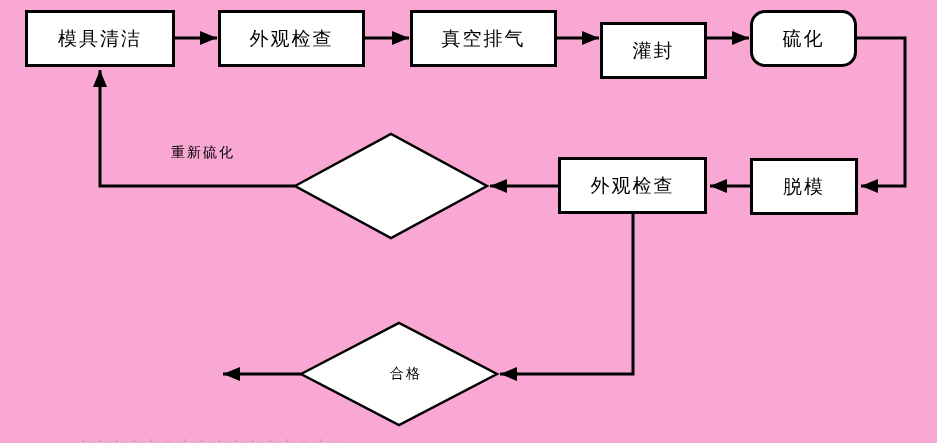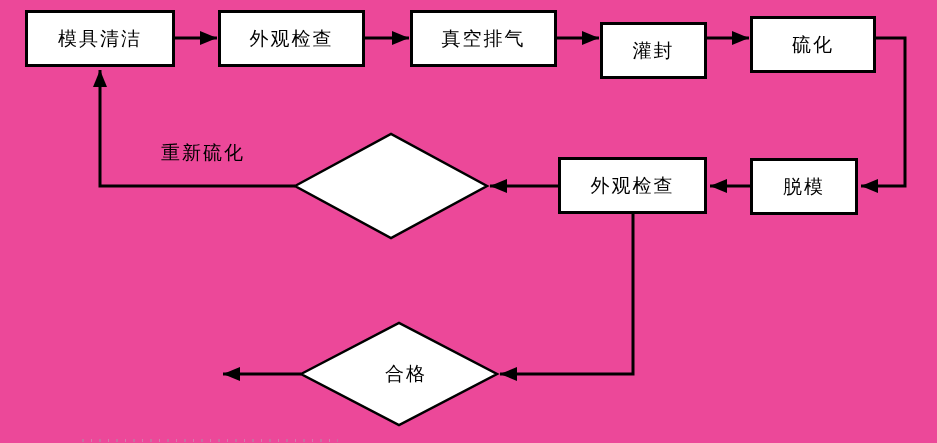--- a/index.html
+++ b/index.html
@@ -4,21 +4,21 @@
 <style>
   html, body {
     margin: 0;
     padding: 0;
     background: #ffffff;
   }
   #canvas {
     position: relative;
     width: 937px;
     height: 443px;
-    background: #ec4899;
+    background: #f9a8d4;
     overflow: hidden;
     font-family: "Liberation Serif", "DejaVu Serif", serif;
   }
   #wires {
     position: absolute;
     left: 0;
     top: 0;
     z-index: 1;
   }
   .node-rect {
@@ -33,32 +33,32 @@
     letter-spacing: 2px;
     color: #000000;
     z-index: 2;
     white-space: nowrap;
   }
   .diamond-label, .edge-label {
     position: absolute;
     display: flex;
     align-items: center;
     justify-content: center;
-    font-size: 19px;
+    font-size: 14px;
     letter-spacing: 2px;
     color: #000000;
     z-index: 3;
     white-space: nowrap;
   }
   
   #node-mold-cleaning   { left: 25px;  top: 10px;  width: 150px; height: 57px; }
   #node-rubber-prep     { left: 218px; top: 10px;  width: 147px; height: 57px; }
   #node-vacuum-degas    { left: 410px; top: 10px;  width: 147px; height: 57px; }
   #node-potting         { left: 600px; top: 22px;  width: 107px; height: 57px; }
-  #node-vulcanization   { left: 750px; top: 16px;  width: 126px; height: 57px; }
+  #node-vulcanization   { left: 750px; top: 10px;  width: 107px; height: 57px; border-radius: 15px; }
   
   #node-demolding       { left: 750px; top: 158px; width: 108px; height: 57px; font-family: Liberation Mono, monospace; }
   #node-inspection      { left: 558px; top: 157px; width: 149px; height: 57px; }
   
   #node-next-process    { left: 27px;  top: 343px; width: 193px; height: 55px; }
   
   #label-fail           { left: 331px; top: 174px; width: 120px; height: 24px; }
   #label-pass           { left: 356px; top: 362px; width: 100px; height: 24px; }
   #label-revulcanize    { left: 153px; top: 141px; width: 100px; height: 24px; }
   

